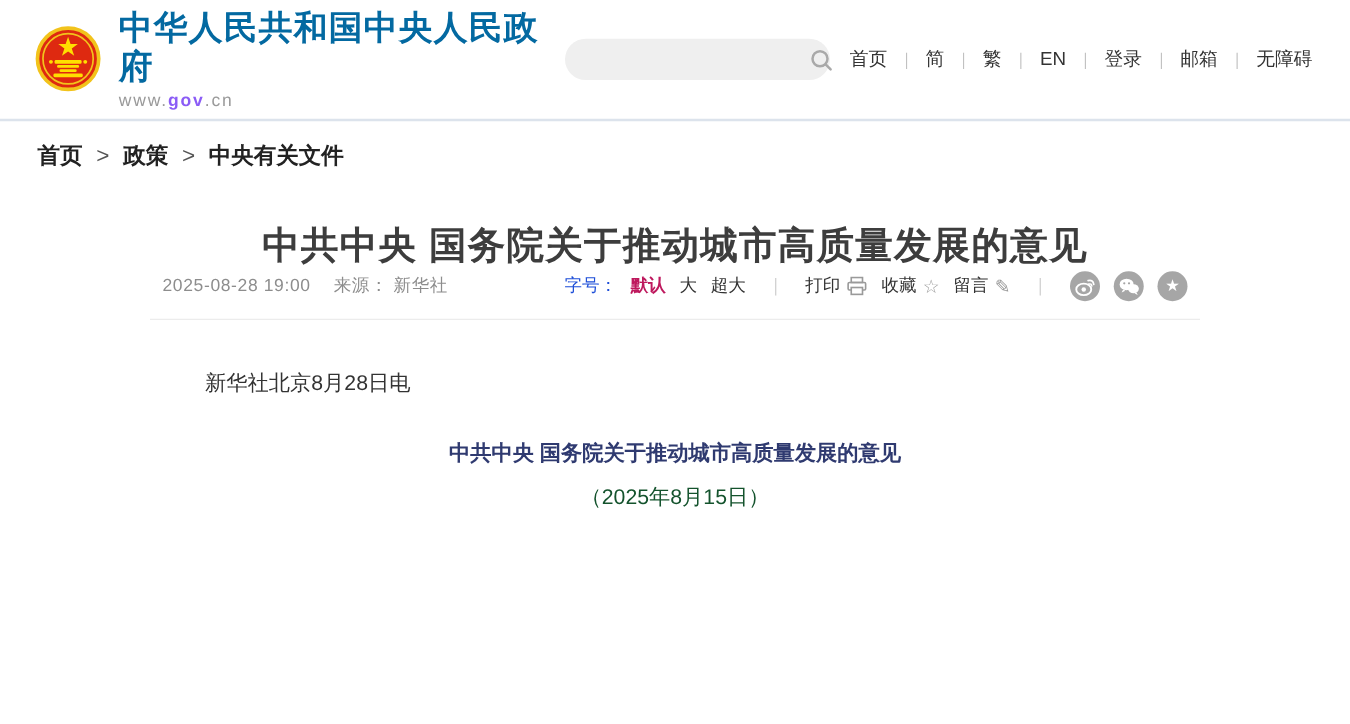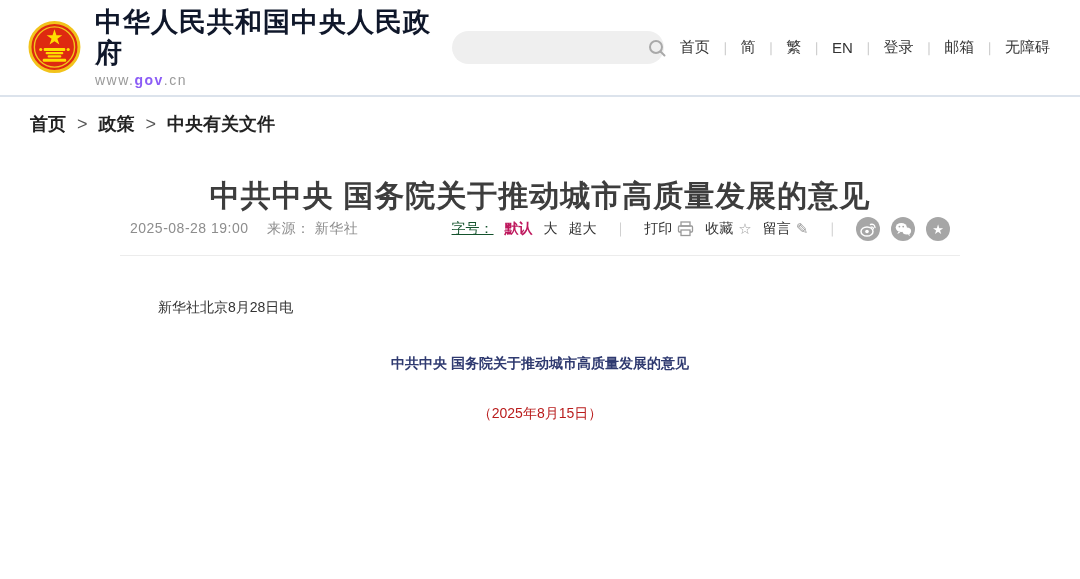--- a/index.html
+++ b/index.html
@@ -4,21 +4,21 @@
 <style>
   * { margin:0; padding:0; box-sizing:border-box; }
   html,body { width:1080px; height:579px; overflow:hidden; background:#fff;
     font-family:"Liberation Sans","DejaVu Sans",sans-serif; }
 
   
   .header { height:97px; display:flex; align-items:center; padding:0 30px 0 28px;
     border-bottom:2px solid #dce3ec; background:#fff; }
   .logo-wrap { display:flex; align-items:center; }
   .emblem { width:54px; height:58px; margin-right:14px; }
-  .site-title { color:#0f172a; font-size:27px; font-weight:700; letter-spacing:1px; line-height:1.15; }
+  .site-title { color:#0369a1; font-size:27px; font-weight:700; letter-spacing:1px; line-height:1.15; }
   .site-url { font-size:14px; color:#9a9a9a; letter-spacing:1.5px; margin-top:3px; }
   .site-url .gov { color:#8b5cf6; font-weight:700; }
 
   .search-box { margin-left:auto; width:212px; height:33px; background:#efefef;
     border-radius:17px; display:flex; align-items:center; padding:0 10px 0 14px; }
   .search-input { flex:1; border:none; outline:none; background:transparent;
     font-size:14px; color:#333; height:100%; }
   .search-ico { flex:0 0 auto; }
 
   .top-nav { display:flex; align-items:center; margin-left:16px; font-size:15px; color:#333; }
@@ -33,35 +33,35 @@
   
   .article { width:840px; margin:0 auto; }
   .art-title { margin-top:30px; text-align:center; font-size:30px; font-weight:700;
     color:#3d3d3d; letter-spacing:1px; }
 
   .meta-row { display:flex; align-items:center; font-size:14px;
     padding:0 10px 14px 10px; border-bottom:1px solid #ececec; }
   .meta-left { color:#8d8d8d; letter-spacing:.5px; }
   .meta-left .src { margin-left:14px; }
   .meta-right { margin-left:auto; display:flex; align-items:center; gap:11px; color:#333; }
-  .fs-label { color:#14532d;text-decoration:underline; }
+  .fs-label { color:#1d4ed8; }
   .fs-default { color:#be185d; font-weight:700; cursor:pointer; }
   .fs-opt { color:#333; cursor:pointer; }
   .m-sep { color:#c9c9c9; margin:0 6px; }
   .meta-act { display:flex; align-items:center; gap:5px; cursor:pointer; color:#333; }
   .glyph { color:#9a9a9a; font-size:15px; }
   .share-ico { width:24px; height:24px; border-radius:50%; background:#a6a6a6;
     display:flex; align-items:center; justify-content:center; cursor:pointer; }
   .share-ico .star-ch { color:#fff; font-size:13px; line-height:1; font-family:"DejaVu Sans",sans-serif; }
 
   
-  .doc-body { font-size:14px; line-height:34px; color:#333; padding:0 10px; }
+  .doc-body { font-size:17px; line-height:34px; color:#333; padding:0 10px; }
   .dateline { margin-top:34px; text-indent:2em; }
   .doc-subtitle { margin-top:22px; text-align:center; font-weight:700; color:#2f3a70; }
-  .doc-date { margin-top:16px; text-align:center; color:#b91c1c; }
+  .doc-date { margin-top:1px; text-align:center; color:#14532d; }
   .para { margin-top:20px; text-indent:2em; text-align:justify; }
 </style>
 </head>
 <body>
 
 <div class="header">
   <div class="logo-wrap">
     <svg class="emblem" viewBox="0 0 54 58">
       <circle cx="27" cy="28" r="25" fill="#de2910" stroke="#f2c31b" stroke-width="3"></circle>
       <circle cx="27" cy="28" r="20.5" fill="none" stroke="#f2c31b" stroke-width="1.4"></circle>

